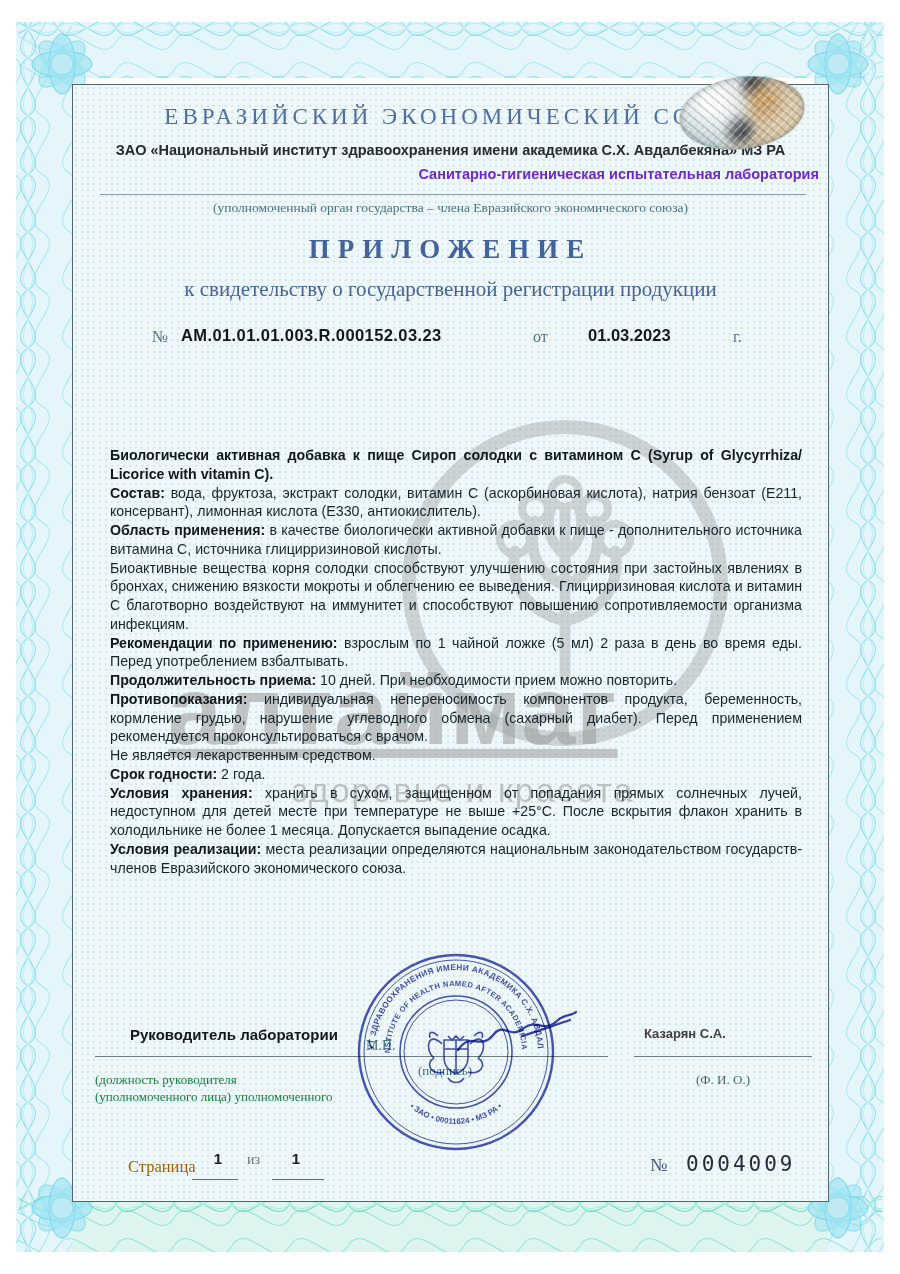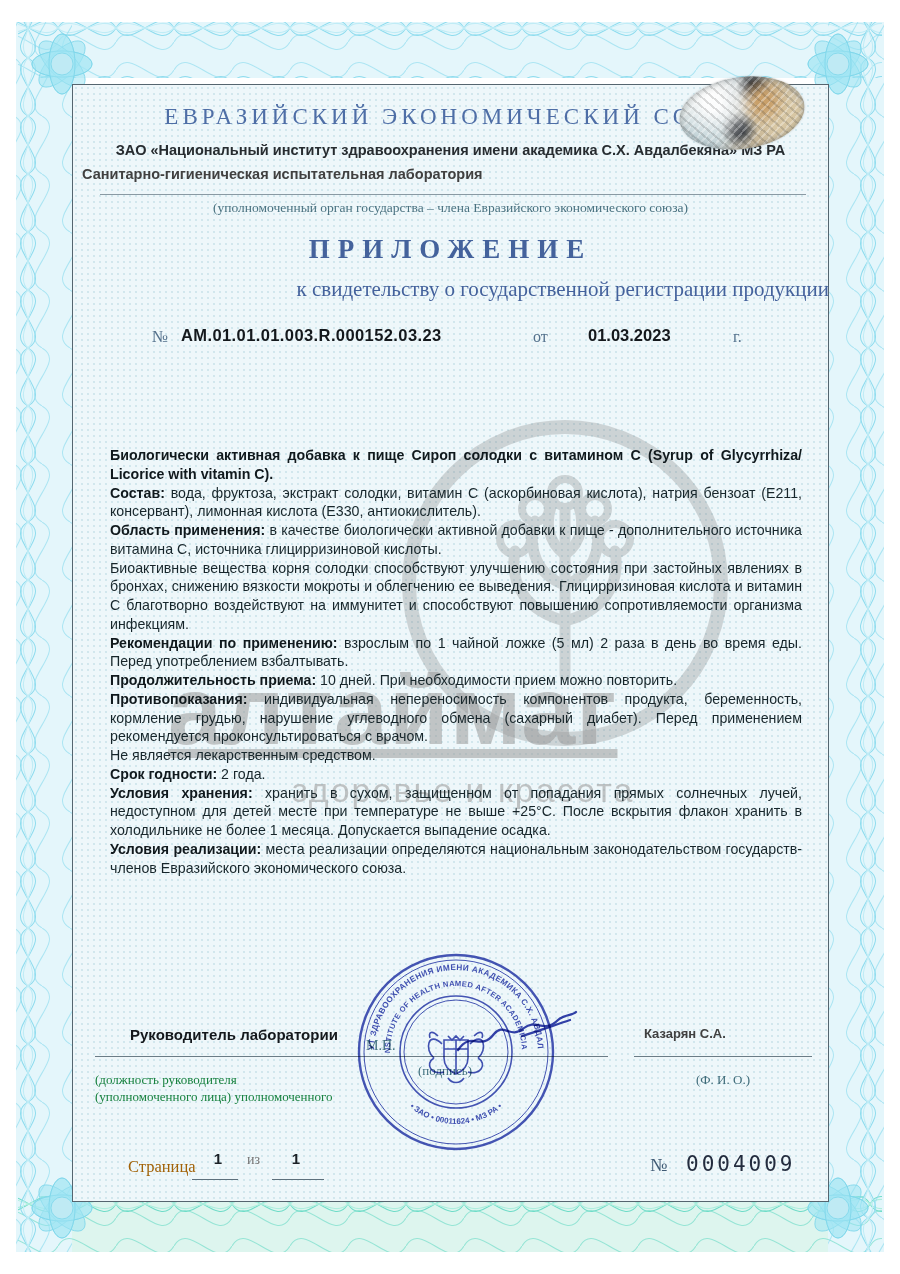--- a/index.html
+++ b/index.html
@@ -23,29 +23,29 @@
   #flourish1{left:120px;top:300px;width:660px;height:260px;
     background:repeating-radial-gradient(ellipse 330px 160px at 50% 60%,rgba(120,205,220,.10) 0 1.5px,transparent 1.5px 7px);}
   #flourish2{left:90px;top:840px;width:720px;height:330px;
     background:repeating-radial-gradient(ellipse 360px 200px at 50% 40%,rgba(120,205,220,.08) 0 1.5px,transparent 1.5px 8px);}
 
   
   #union-title{left:72px;top:104px;width:757px;text-align:center;z-index:3;
     font-family:"Liberation Serif",serif;font-size:23px;letter-spacing:4px;color:#4e6ea6;}
   #org-line1{left:82px;top:142px;width:737px;text-align:center;z-index:3;
     font-size:14.5px;font-weight:bold;color:#272c30;}
-  #org-line2{left:82px;top:166px;width:737px;text-align:left;z-index:3;
-    font-size:14.5px;font-weight:bold;color:#404040;}
+  #org-line2{left:82px;top:166px;width:737px;text-align:right;z-index:3;
+    font-size:14.5px;font-weight:bold;color:#6d28d9;}
   #header-rule{left:100px;top:194px;width:706px;border-top:1px solid #8a9aa3;z-index:2;}
   #org-note{left:82px;top:200px;width:737px;text-align:center;z-index:3;
     font-family:"Liberation Serif",serif;font-size:13.5px;color:#4a7280;}
 
   #doc-title{left:72px;top:234px;width:757px;text-align:center;z-index:3;
     font-family:"Liberation Serif",serif;font-size:27px;font-weight:bold;letter-spacing:8px;color:#44629c;}
-  #doc-subtitle{left:72px;top:277px;width:757px;text-align:right;z-index:3;
+  #doc-subtitle{left:72px;top:277px;width:757px;text-align:center;z-index:3;
     font-family:"Liberation Serif",serif;font-size:21px;color:#44629c;}
 
   #num-label{left:152px;top:327px;font-family:"Liberation Serif",serif;font-size:17px;color:#54718c;z-index:3;}
   #num-value{left:181px;top:326px;font-size:16.5px;font-weight:bold;color:#14181c;letter-spacing:.4px;z-index:3;}
   #date-prefix{left:533px;top:328px;font-family:"Liberation Serif",serif;font-size:16px;color:#54718c;z-index:3;}
   #date-value{left:588px;top:326px;font-size:16.5px;font-weight:bold;color:#14181c;z-index:3;}
   #date-suffix{left:733px;top:328px;font-family:"Liberation Serif",serif;font-size:16px;color:#54718c;z-index:3;}
 
   
   #wm-logo{left:395px;top:413px;z-index:1;opacity:.26;}

